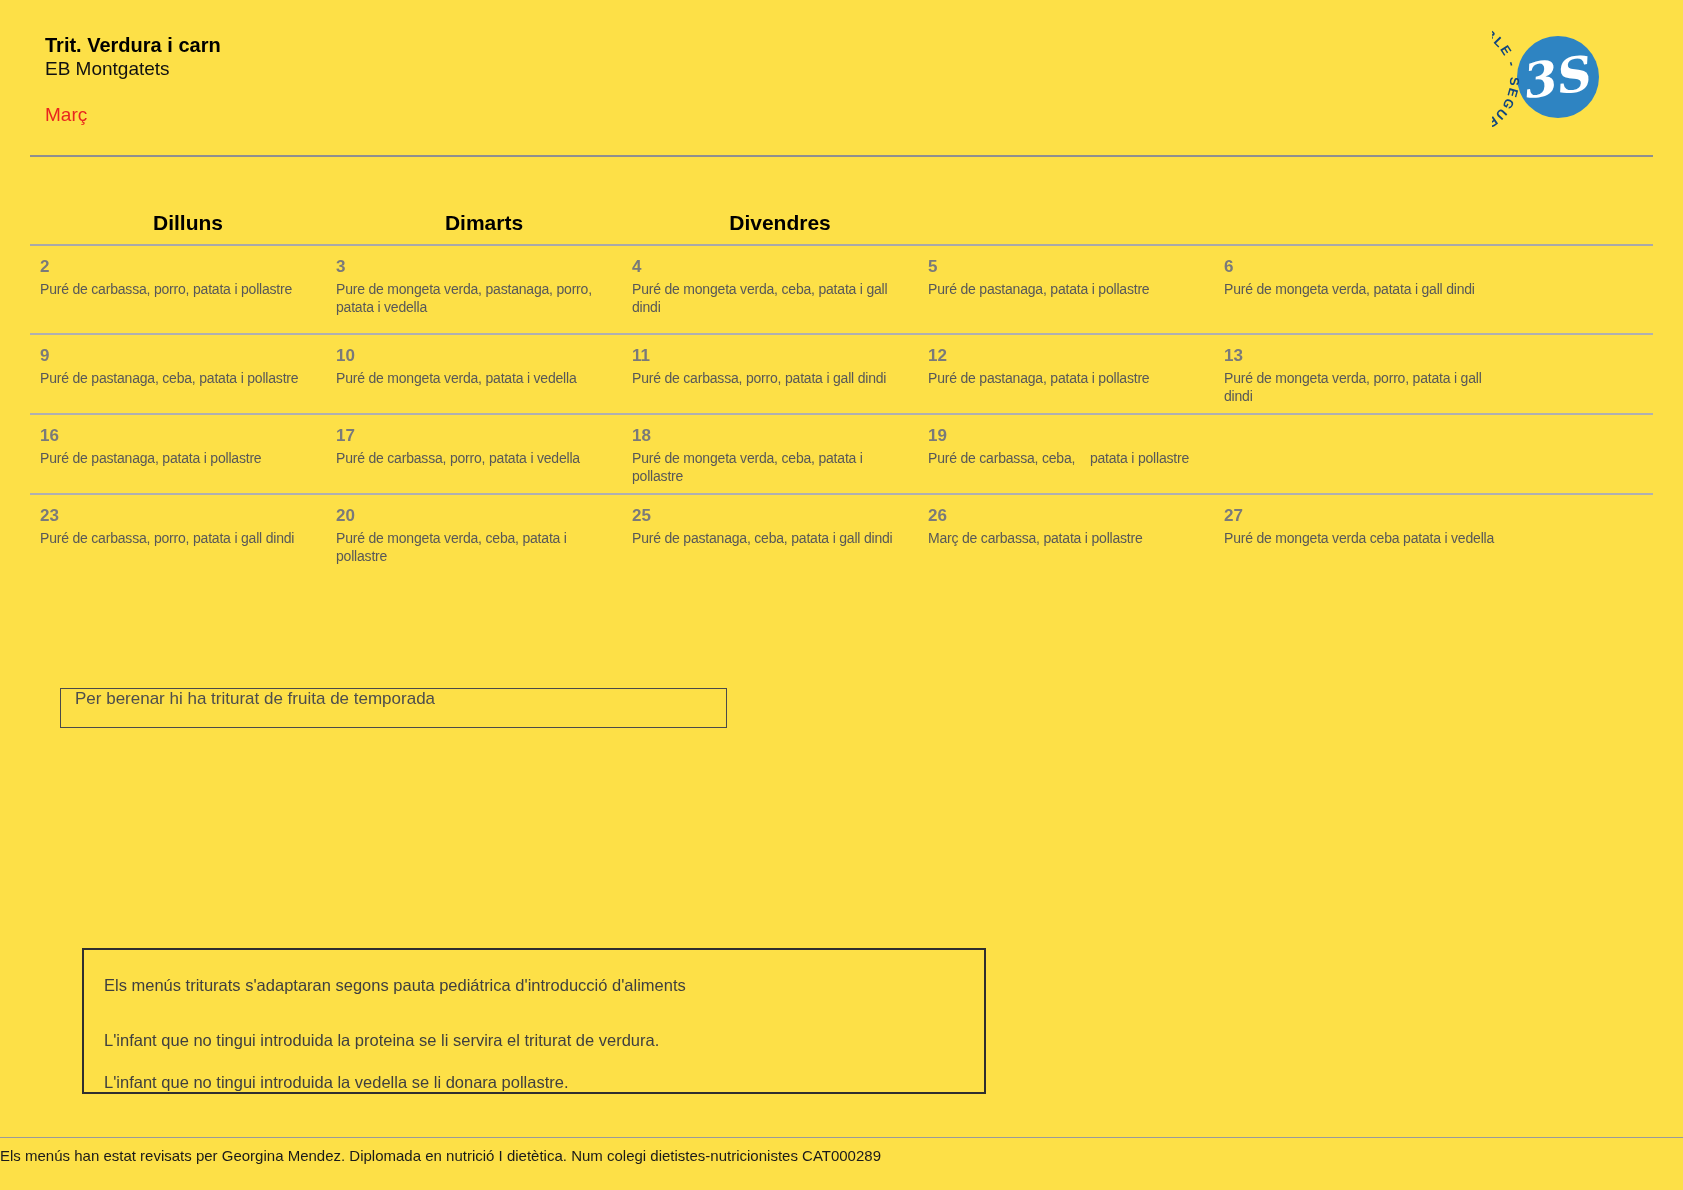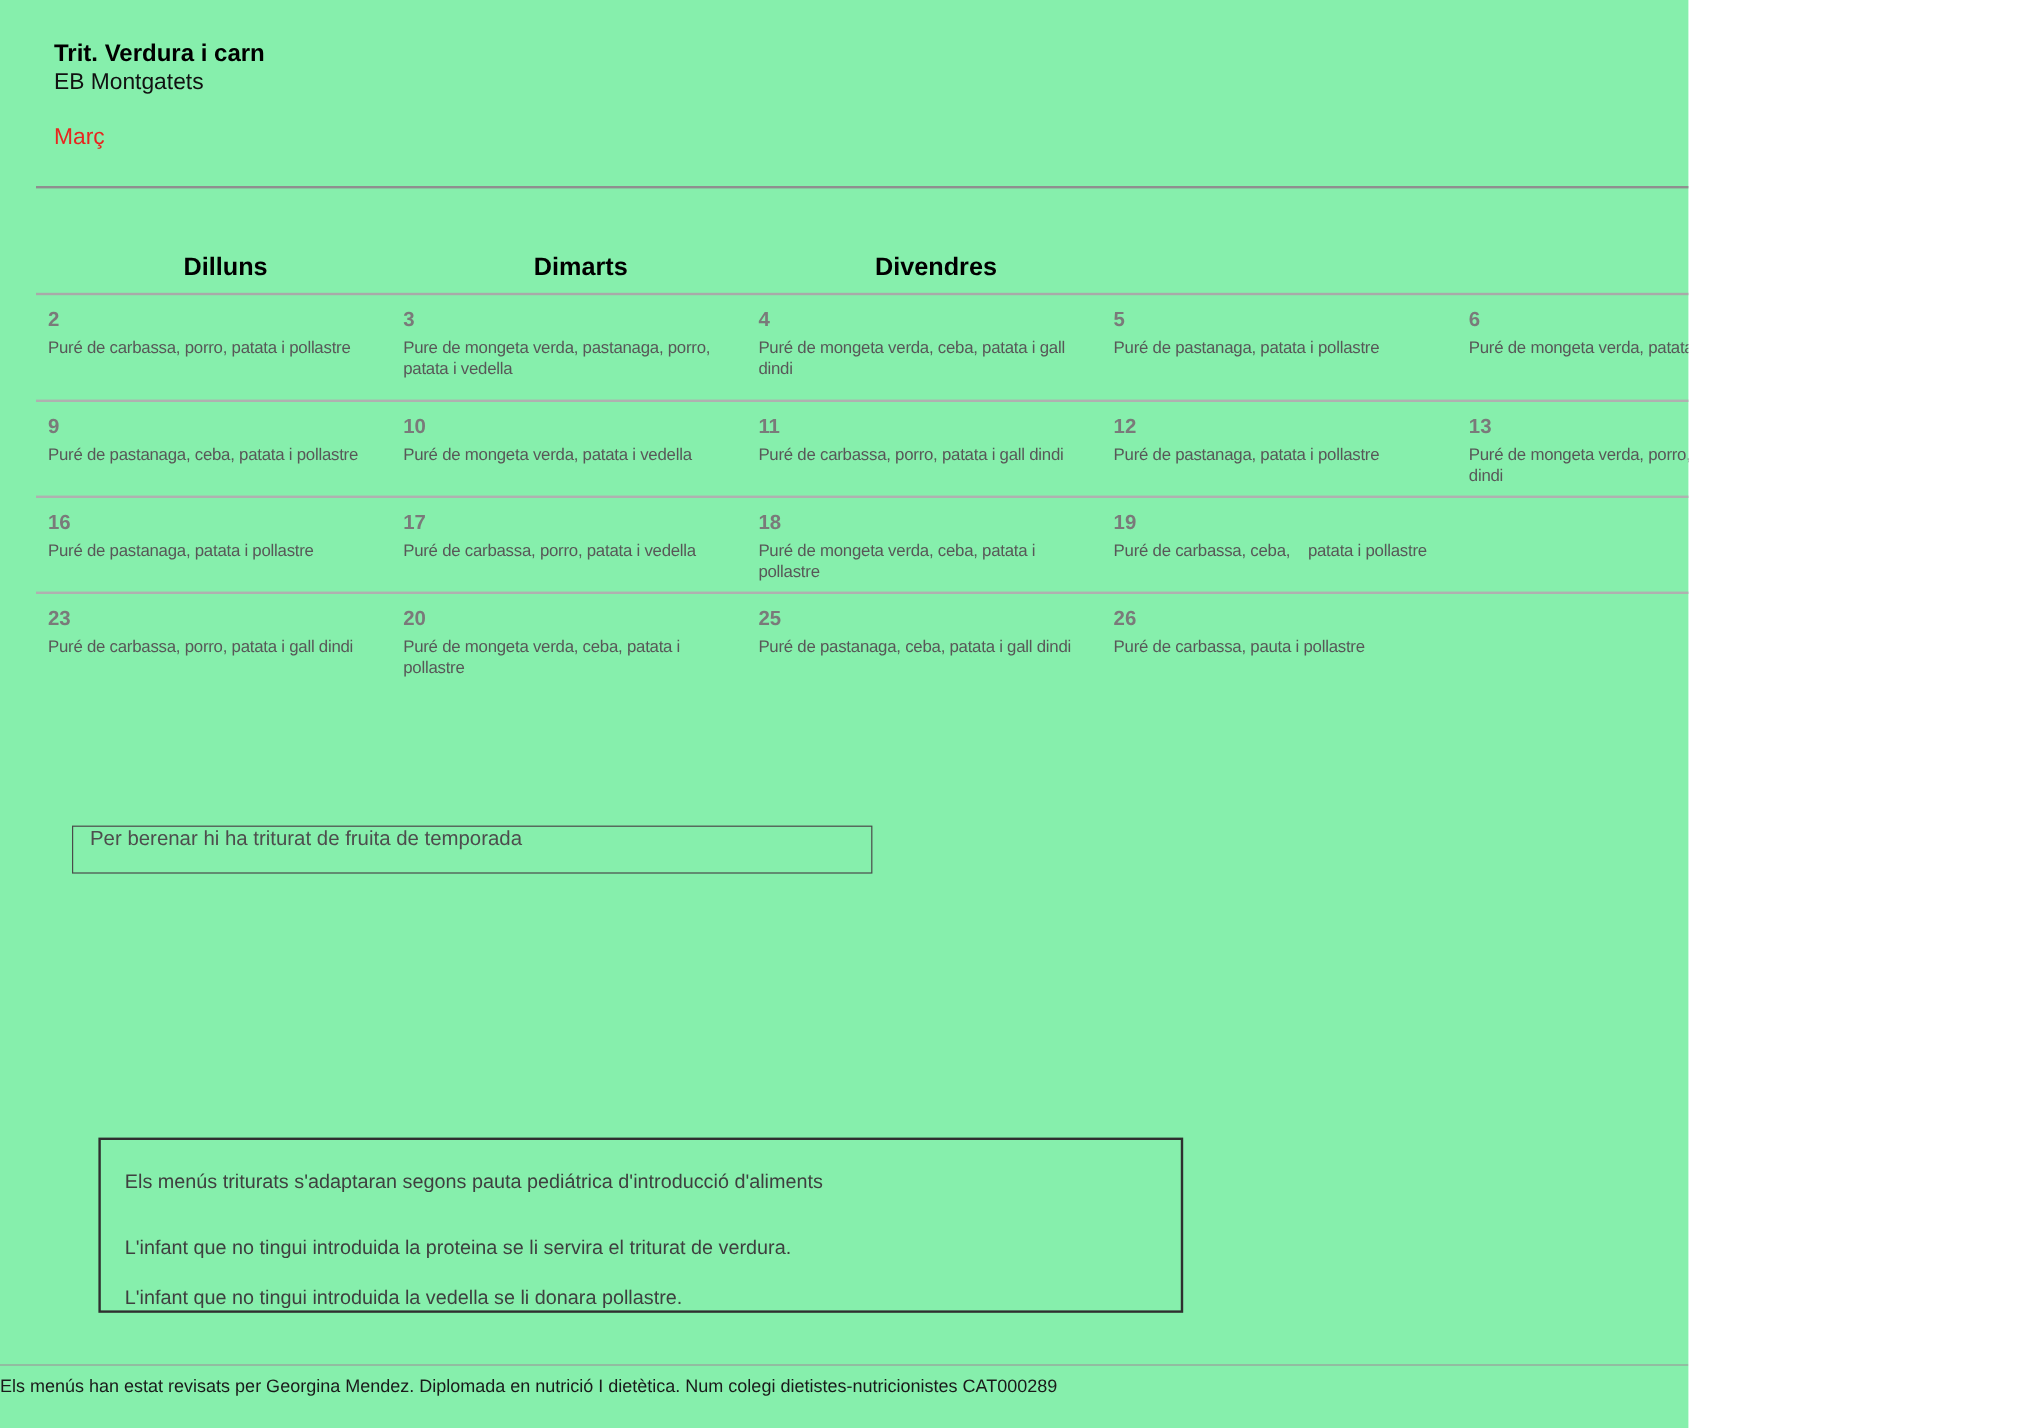--- a/index.html
+++ b/index.html
@@ -1,17 +1,17 @@
 <!DOCTYPE html>
 <html><head>
 <meta charset="utf-8">
 <style>
   html,body{margin:0;padding:0;background:#fff;}
   body{font-family:"Liberation Sans", sans-serif;}
-  .page{position:relative;width:1407px;height:1190px;background:#86efac;overflow:hidden;}
+  .page{position:relative;width:1683px;height:1190px;background:#fde047;overflow:hidden;}
 
   
   .doc-head{position:absolute;left:45px;top:33px;}
   .doc-title{font-size:20px;font-weight:bold;color:#000;line-height:1.2;}
   .doc-subtitle{font-size:19px;color:#111;line-height:1.3;}
   .doc-month{position:absolute;left:45px;top:104px;font-size:19px;color:#e8251f;}
 
   
   .logo{position:absolute;left:1492px;top:8px;width:132px;height:138px;}
 
@@ -146,21 +146,25 @@
       <div class="cell">
         <div class="date">20</div>
         <div class="menu">Puré de mongeta verda, ceba, patata i pollastre</div>
       </div>
       <div class="cell">
         <div class="date">25</div>
         <div class="menu">Puré de pastanaga, ceba, patata i gall dindi</div>
       </div>
       <div class="cell">
         <div class="date">26</div>
-        <div class="menu">Puré de carbassa, pauta i pollastre</div>
+        <div class="menu">Març de carbassa, patata i pollastre</div>
+      </div>
+      <div class="cell">
+        <div class="date">27</div>
+        <div class="menu">Puré de mongeta verda ceba patata i vedella</div>
       </div>
     </div>
   </div>
 
   <div class="snack-box">
     <span>Per berenar hi ha triturat de fruita de temporada</span>
   </div>
 
   <div class="notes-box">
     <p class="note-1">Els menús triturats s'adaptaran segons pauta pediátrica d'introducció d'aliments</p>

